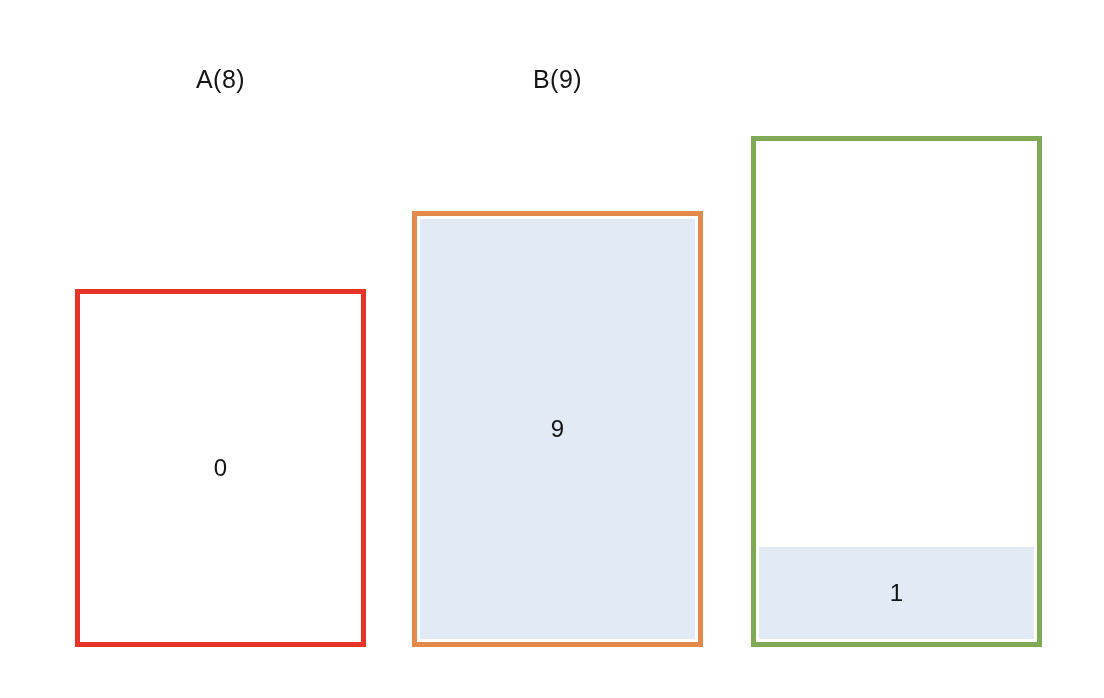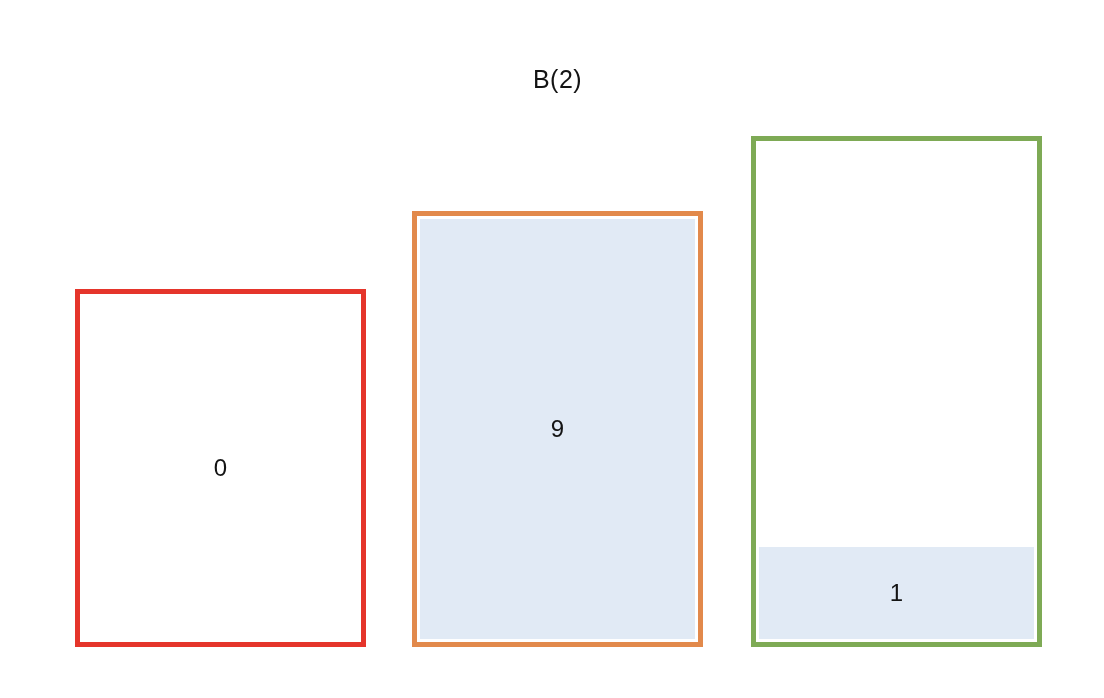--- a/index.html
+++ b/index.html
@@ -59,21 +59,22 @@
   .fill-value {
     font-size: 24px;
     color: #141414;
   }
 </style>
 </head>
 <body>
 
 <div class="stage">
 
-  <div class="jug-label label-b">B(2)</div>
+  <div class="jug-label label-a">A(8)</div>
+  <div class="jug-label label-b">B(9)</div>
 
   <div class="jug jug-a" style="border-color: rgb(229, 53, 43);">
     <div class="fill-zone">
       <div class="fill" style="height: 100%; background: transparent;">
         <span class="fill-value" style="color: rgb(20, 20, 20);">0</span>
       </div>
     </div>
   </div>
 
   <div class="jug jug-b" style="border-color: rgb(226, 137, 75);">

